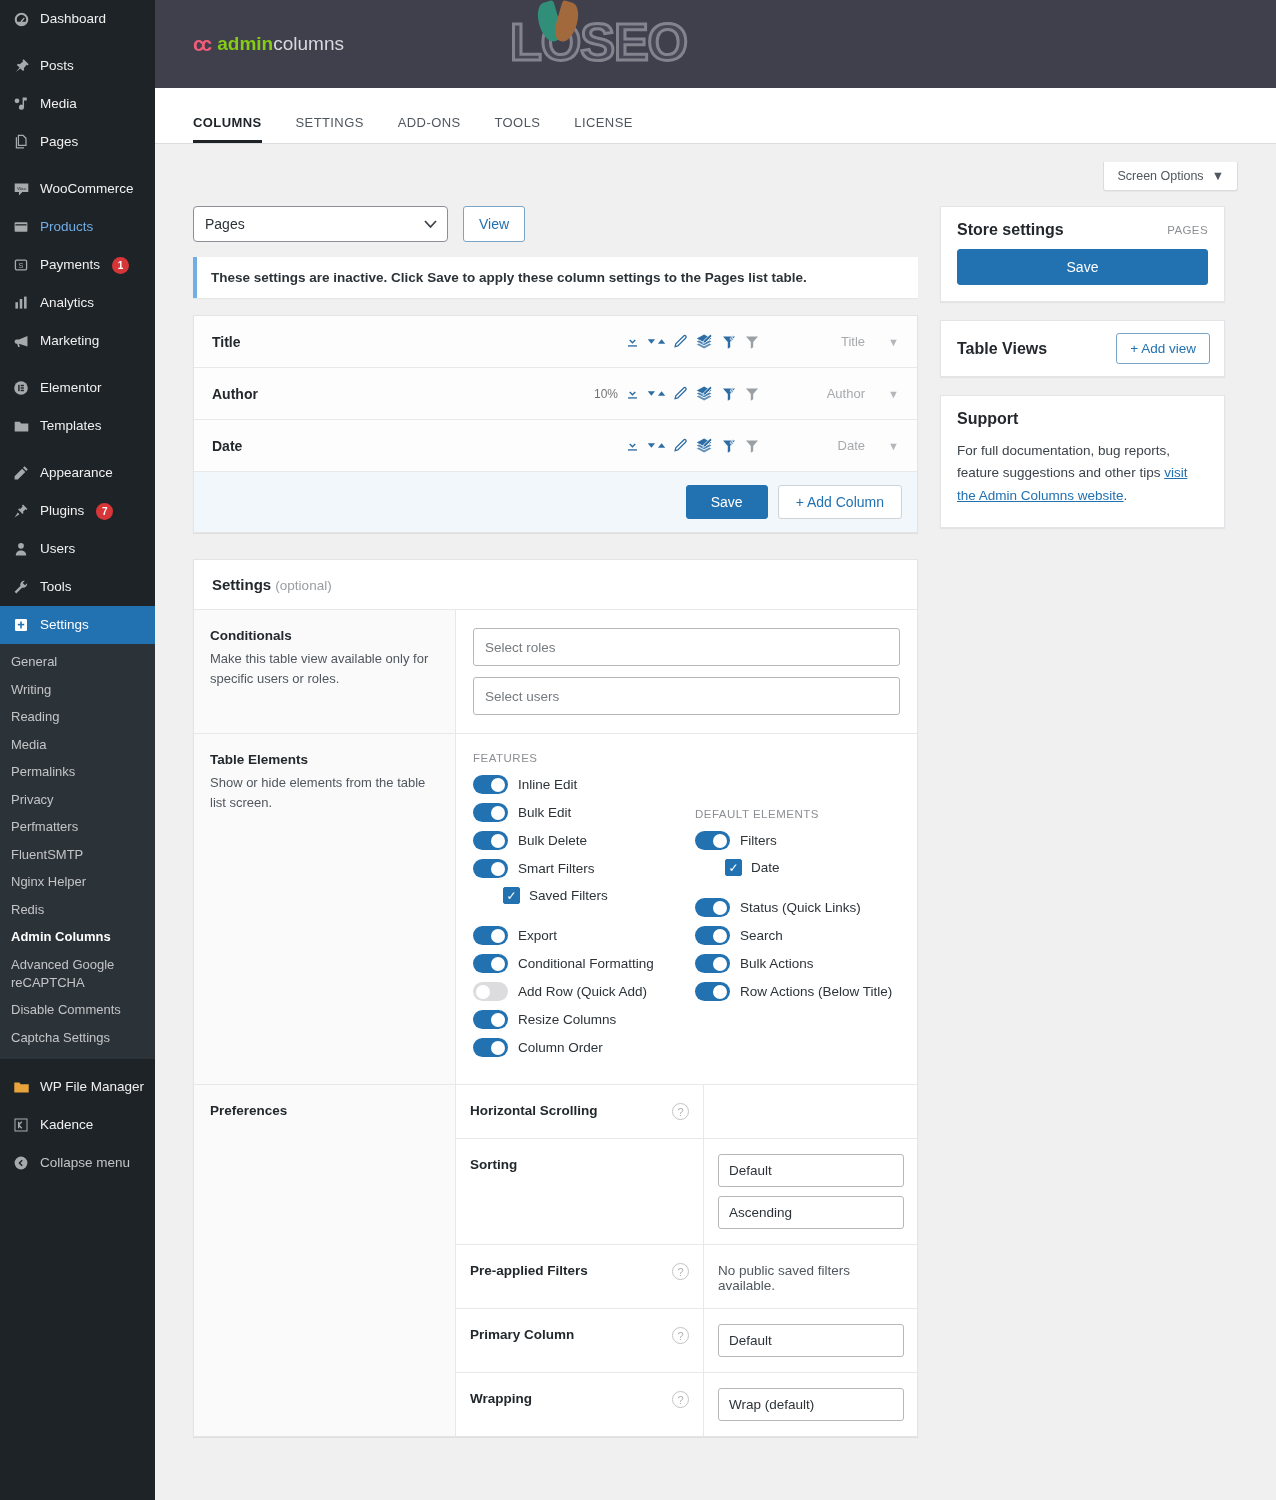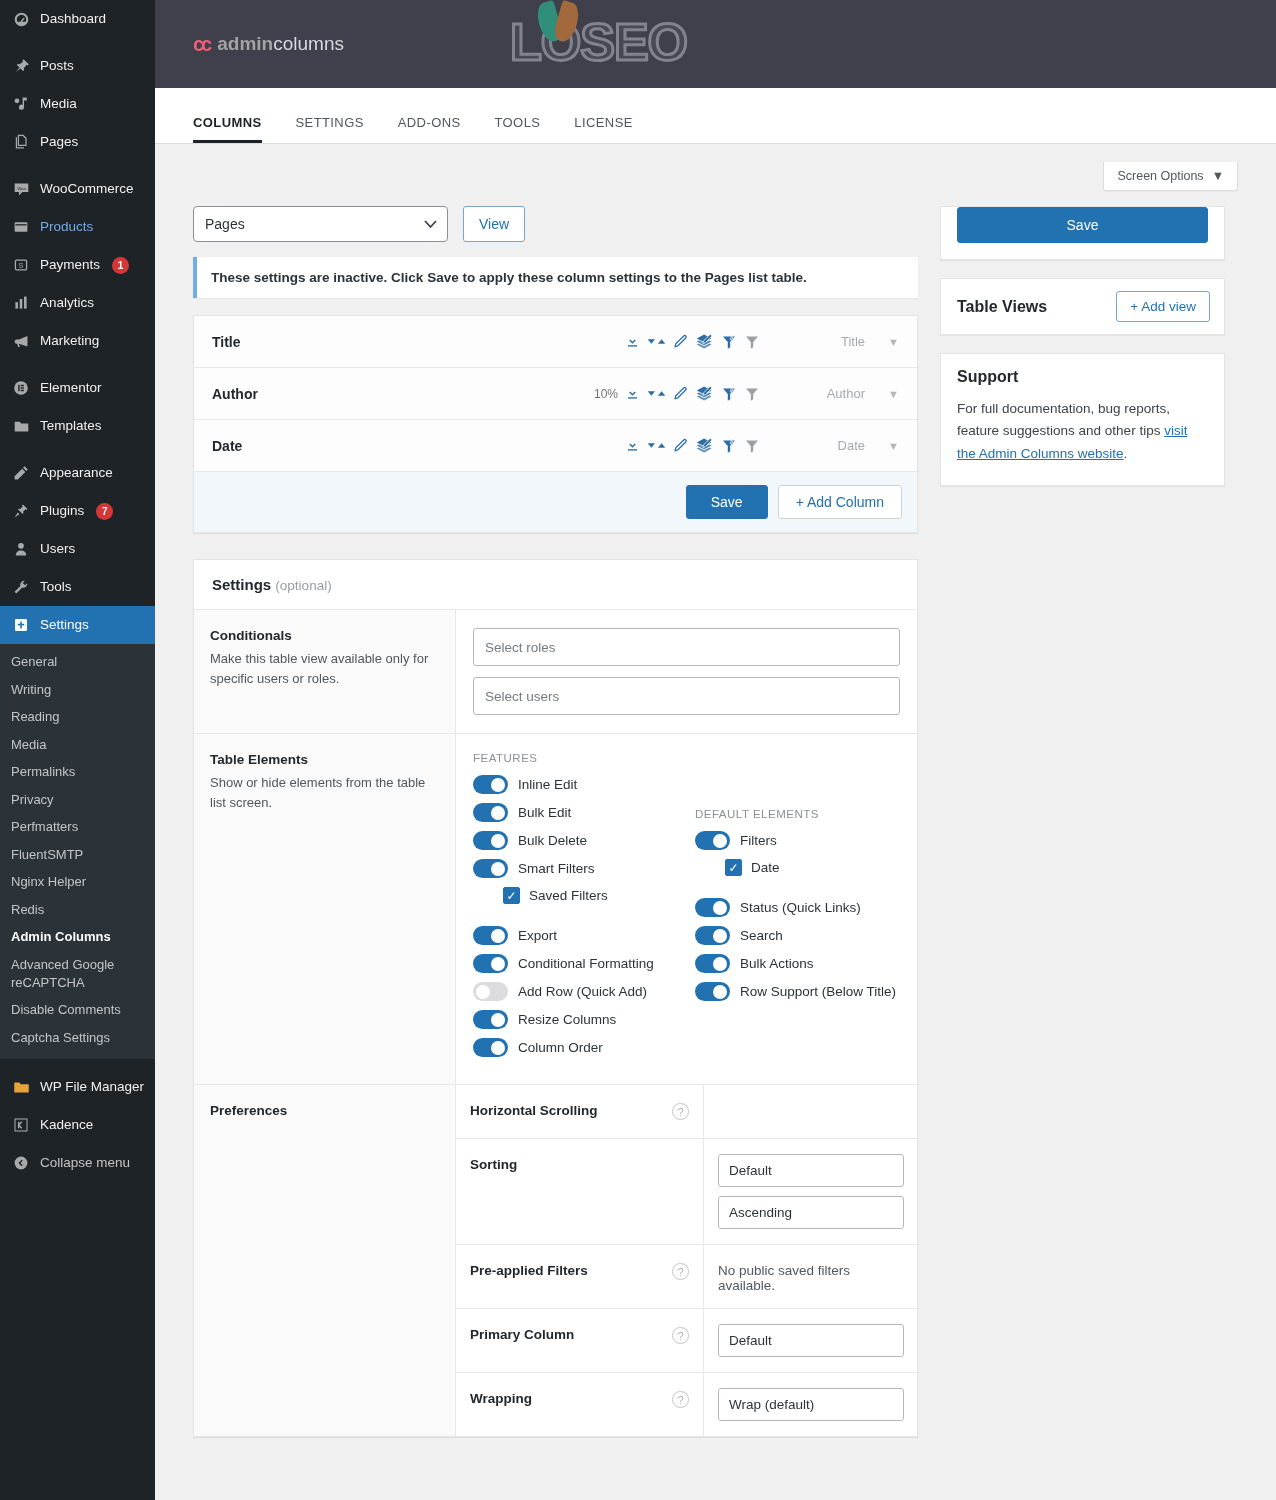--- a/index.html
+++ b/index.html
@@ -51,21 +51,21 @@
 
   .ac-header {
     background: #403f4c; height: 88px; display: flex; align-items: center;
     padding-left: 38px; position: relative;
   }
   .ac-logo { display: flex; align-items: center; gap: 8px; }
   .ac-logo .cc {
     font-weight: bold; font-size: 20px; color: #f15d79; letter-spacing: -3px;
   }
   .ac-logo .txt { font-size: 19px; color: #d8d9dc; }
-  .ac-logo .txt b { color: #a3a3a3; }
+  .ac-logo .txt b { color: #84cc16; }
   .loyseo {
     position: absolute; left: 355px; top: 12px;
     font-size: 52px; font-weight: bold; letter-spacing: -1px;
     color: #4a4958; -webkit-text-stroke: 3px #8e9099;
     opacity: .85; display: flex; align-items: center;
   }
   .loy-leaf { position: relative; width: 0; }
   .leaf-a, .leaf-b {
     position: absolute; width: 20px; height: 40px; top: -40px;
   }
@@ -726,21 +726,21 @@
                         <div class="tgl-row">
                           <span class="tgl"></span>
                           <span class="tgl-lbl">Search</span>
                         </div>
                         <div class="tgl-row">
                           <span class="tgl"></span>
                           <span class="tgl-lbl">Bulk Actions</span>
                         </div>
                         <div class="tgl-row">
                           <span class="tgl"></span>
-                          <span class="tgl-lbl">Row Support (Below Title)</span>
+                          <span class="tgl-lbl">Row Actions (Below Title)</span>
                         </div>
                       </div>
                   </div>
                 </div>
               </div>
             </div>
 
             <div class="srow">
               <div class="srow-label">
                 <div class="t">Preferences</div>
@@ -782,20 +782,24 @@
                     </div>
                     <div class="pref-val"><select class="sel-sm"><option>Wrap (default)</option></select></div>
                   </div>
                 </div>
             </div>
           </div>
         </div>
 
         <div class="col-right">
           <div class="card">
+            <div class="card-head">
+              <span class="h">Store settings</span>
+              <span class="tag">PAGES</span>
+            </div>
             <div class="card-body">
               <button class="btn-block">Save</button>
             </div>
           </div>
 
           <div class="card views">
             <div class="card-head">
               <span class="h">Table Views</span>
               <button class="btn-addview">+ Add view</button>
             </div>

